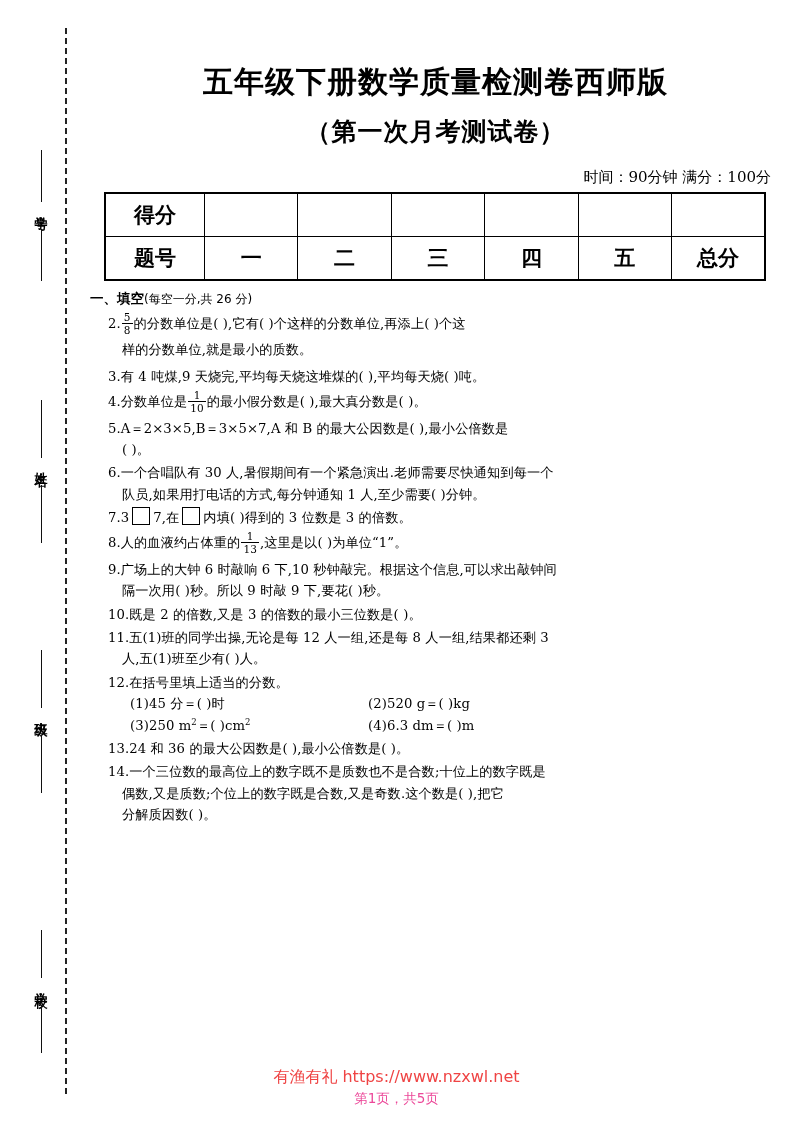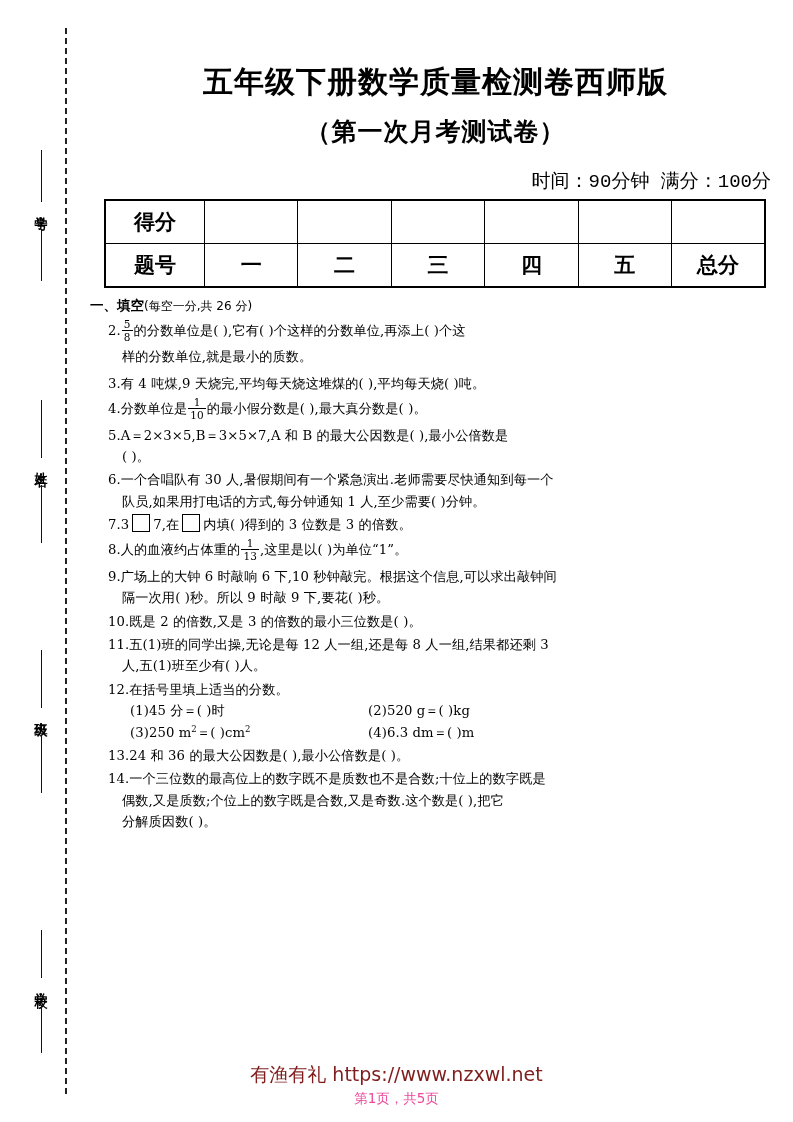--- a/index.html
+++ b/index.html
@@ -73,24 +73,23 @@
     text-align: center;
     font-family: "DejaVu Serif", "Liberation Serif", serif;
     font-weight: bold;
     font-size: 25px;
     letter-spacing: 1px;
     margin: 12px 0 0 0;
     padding-right: 12px;
   }
   .exam-meta {
     text-align: right;
-    font-size: 19px;
+    font-size: 15px;
     margin: 20px 22px 5px 0;
     white-space: nowrap;
-    font-family: Liberation Mono, monospace;
   }
 
   
   .score-table {
     border-collapse: collapse;
     margin: 0 auto 0 14px;
     width: 662px;
     border: 2px solid #000;
     table-layout: fixed;
   }
@@ -156,22 +155,22 @@
 
   
   .footer {
     position: absolute;
     left: 0; right: 0;
     bottom: 14px;
     text-align: center;
     font-family: "DejaVu Sans", "Liberation Sans", sans-serif;
   }
   .footer .wm {
-    font-size: 19px;
-    color: #7f1d1d;
+    font-size: 16px;
+    color: #ef4444;
     margin-bottom: 2px;
   }
   .footer .pg {
     font-size: 13.5px;
     color: #ec4899;
   }
 </style>
 </head>
 <body>
 

